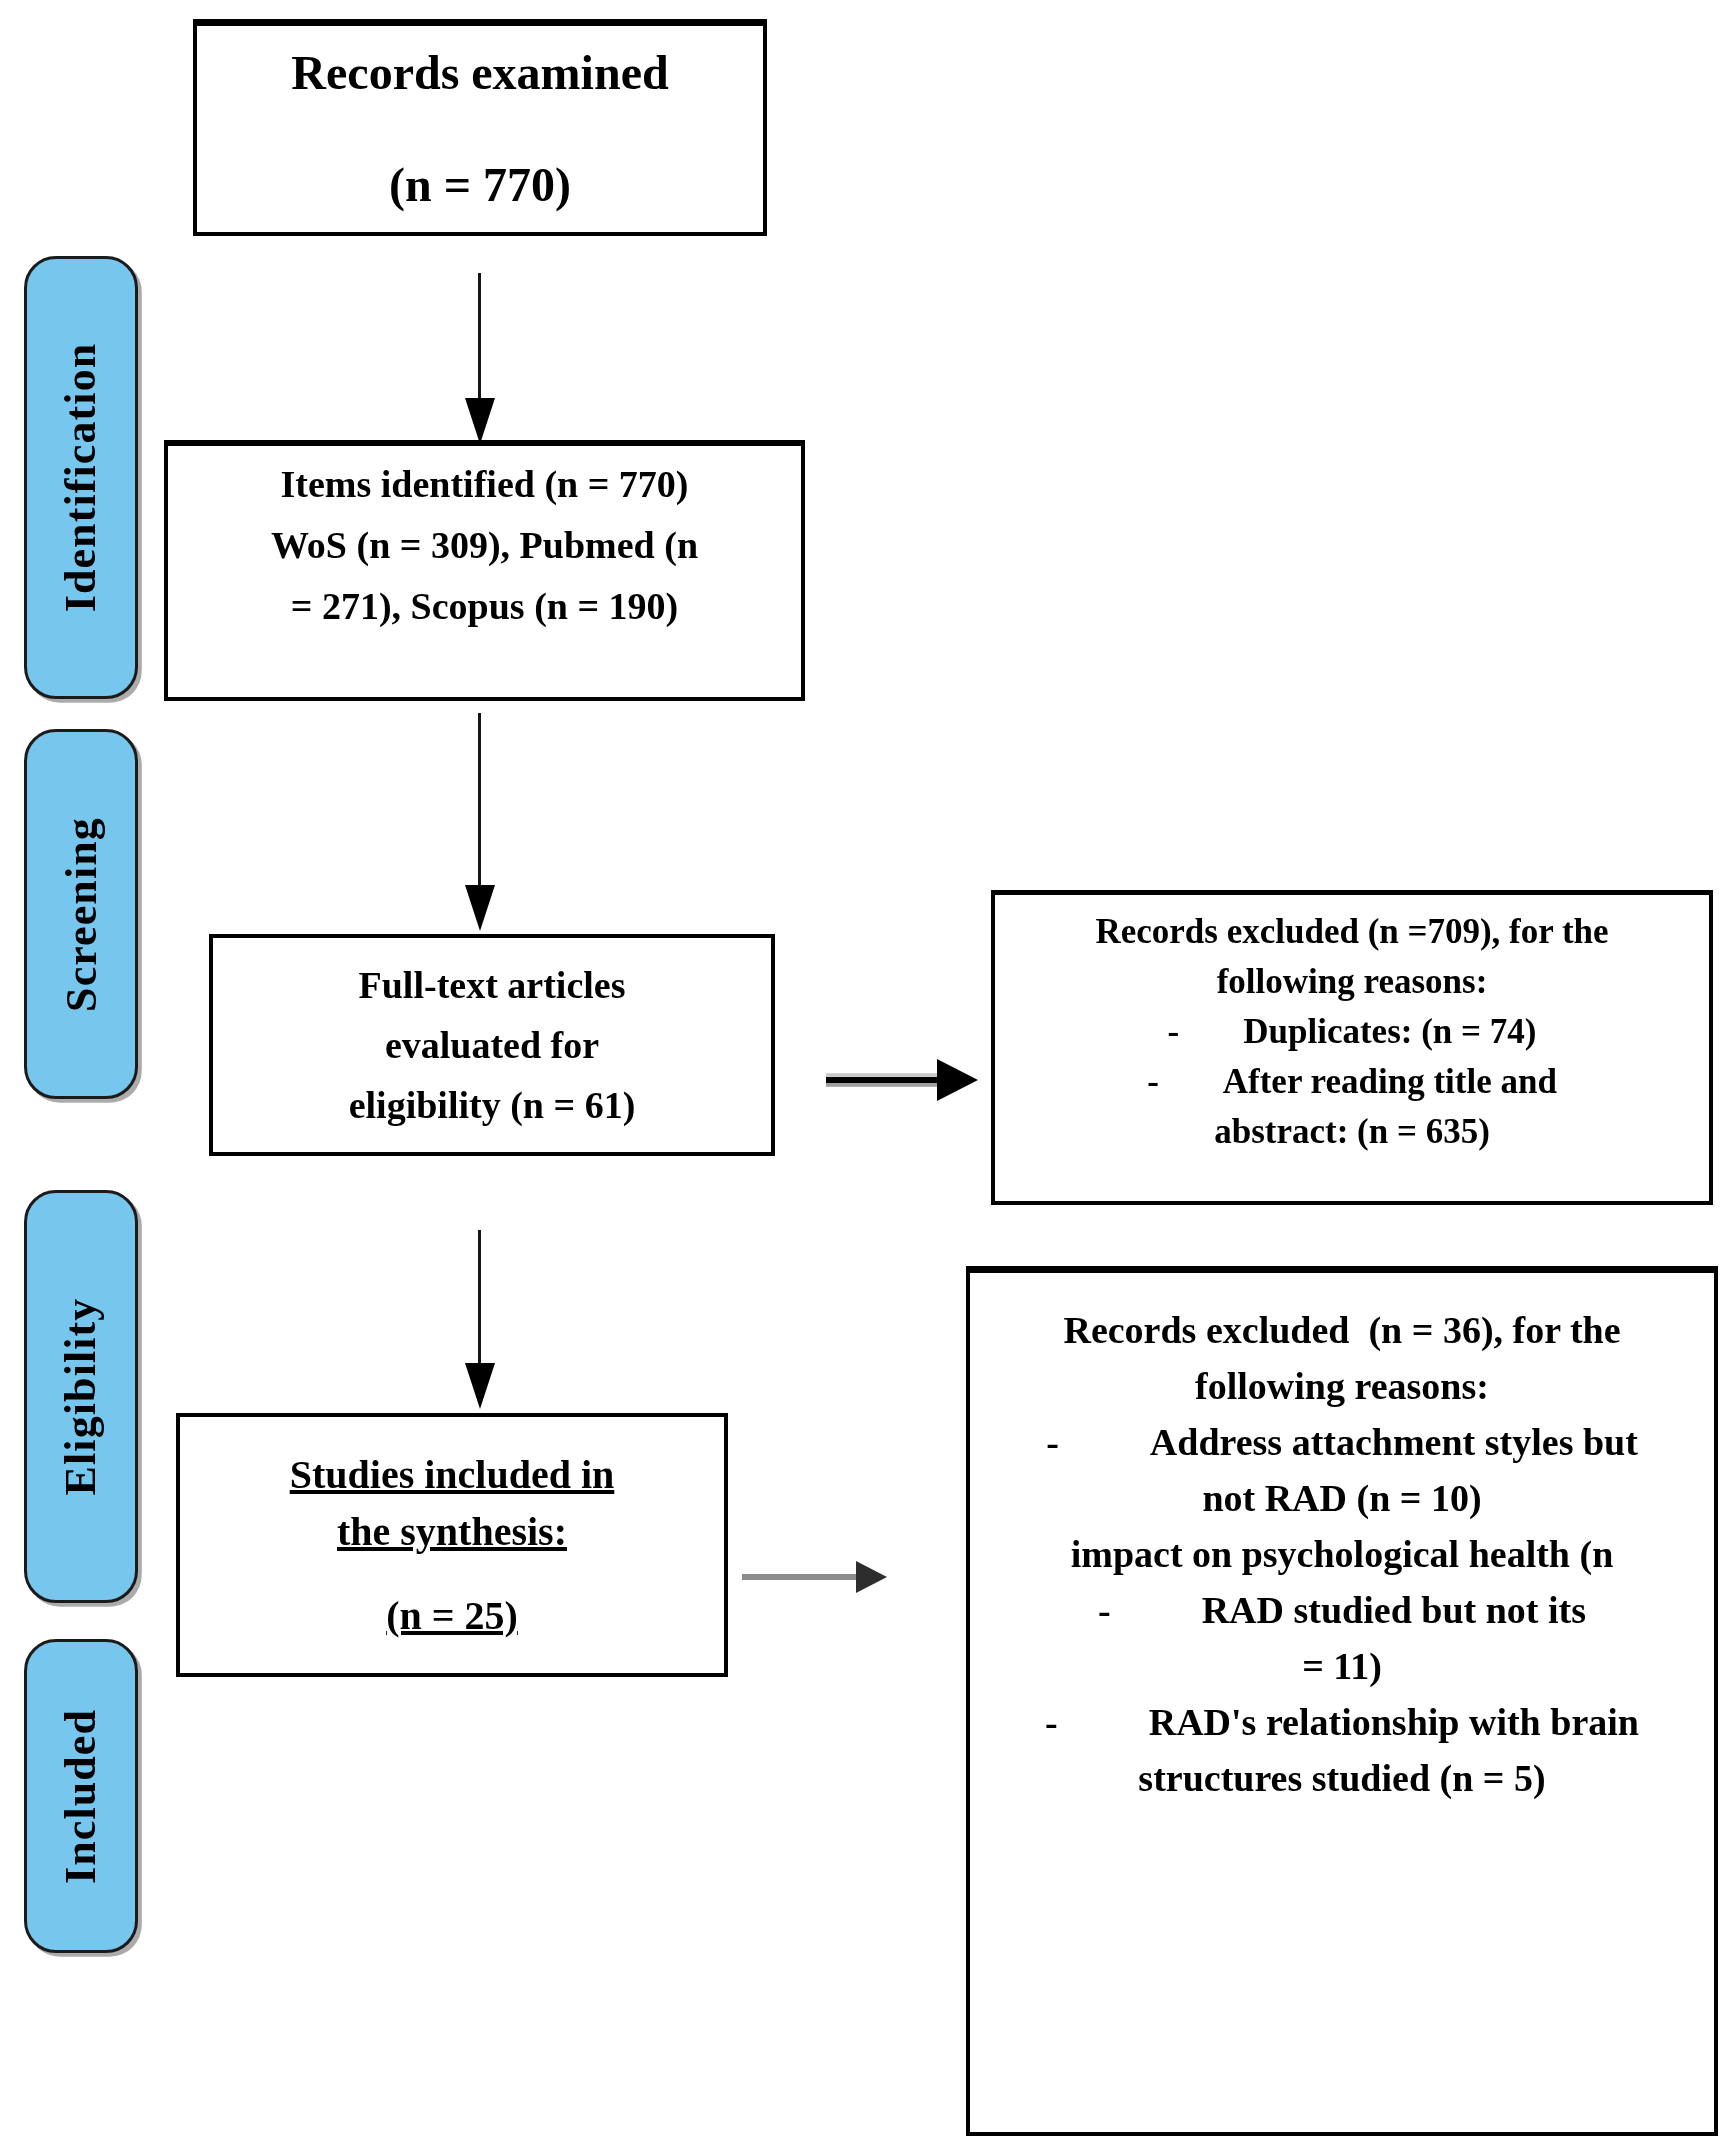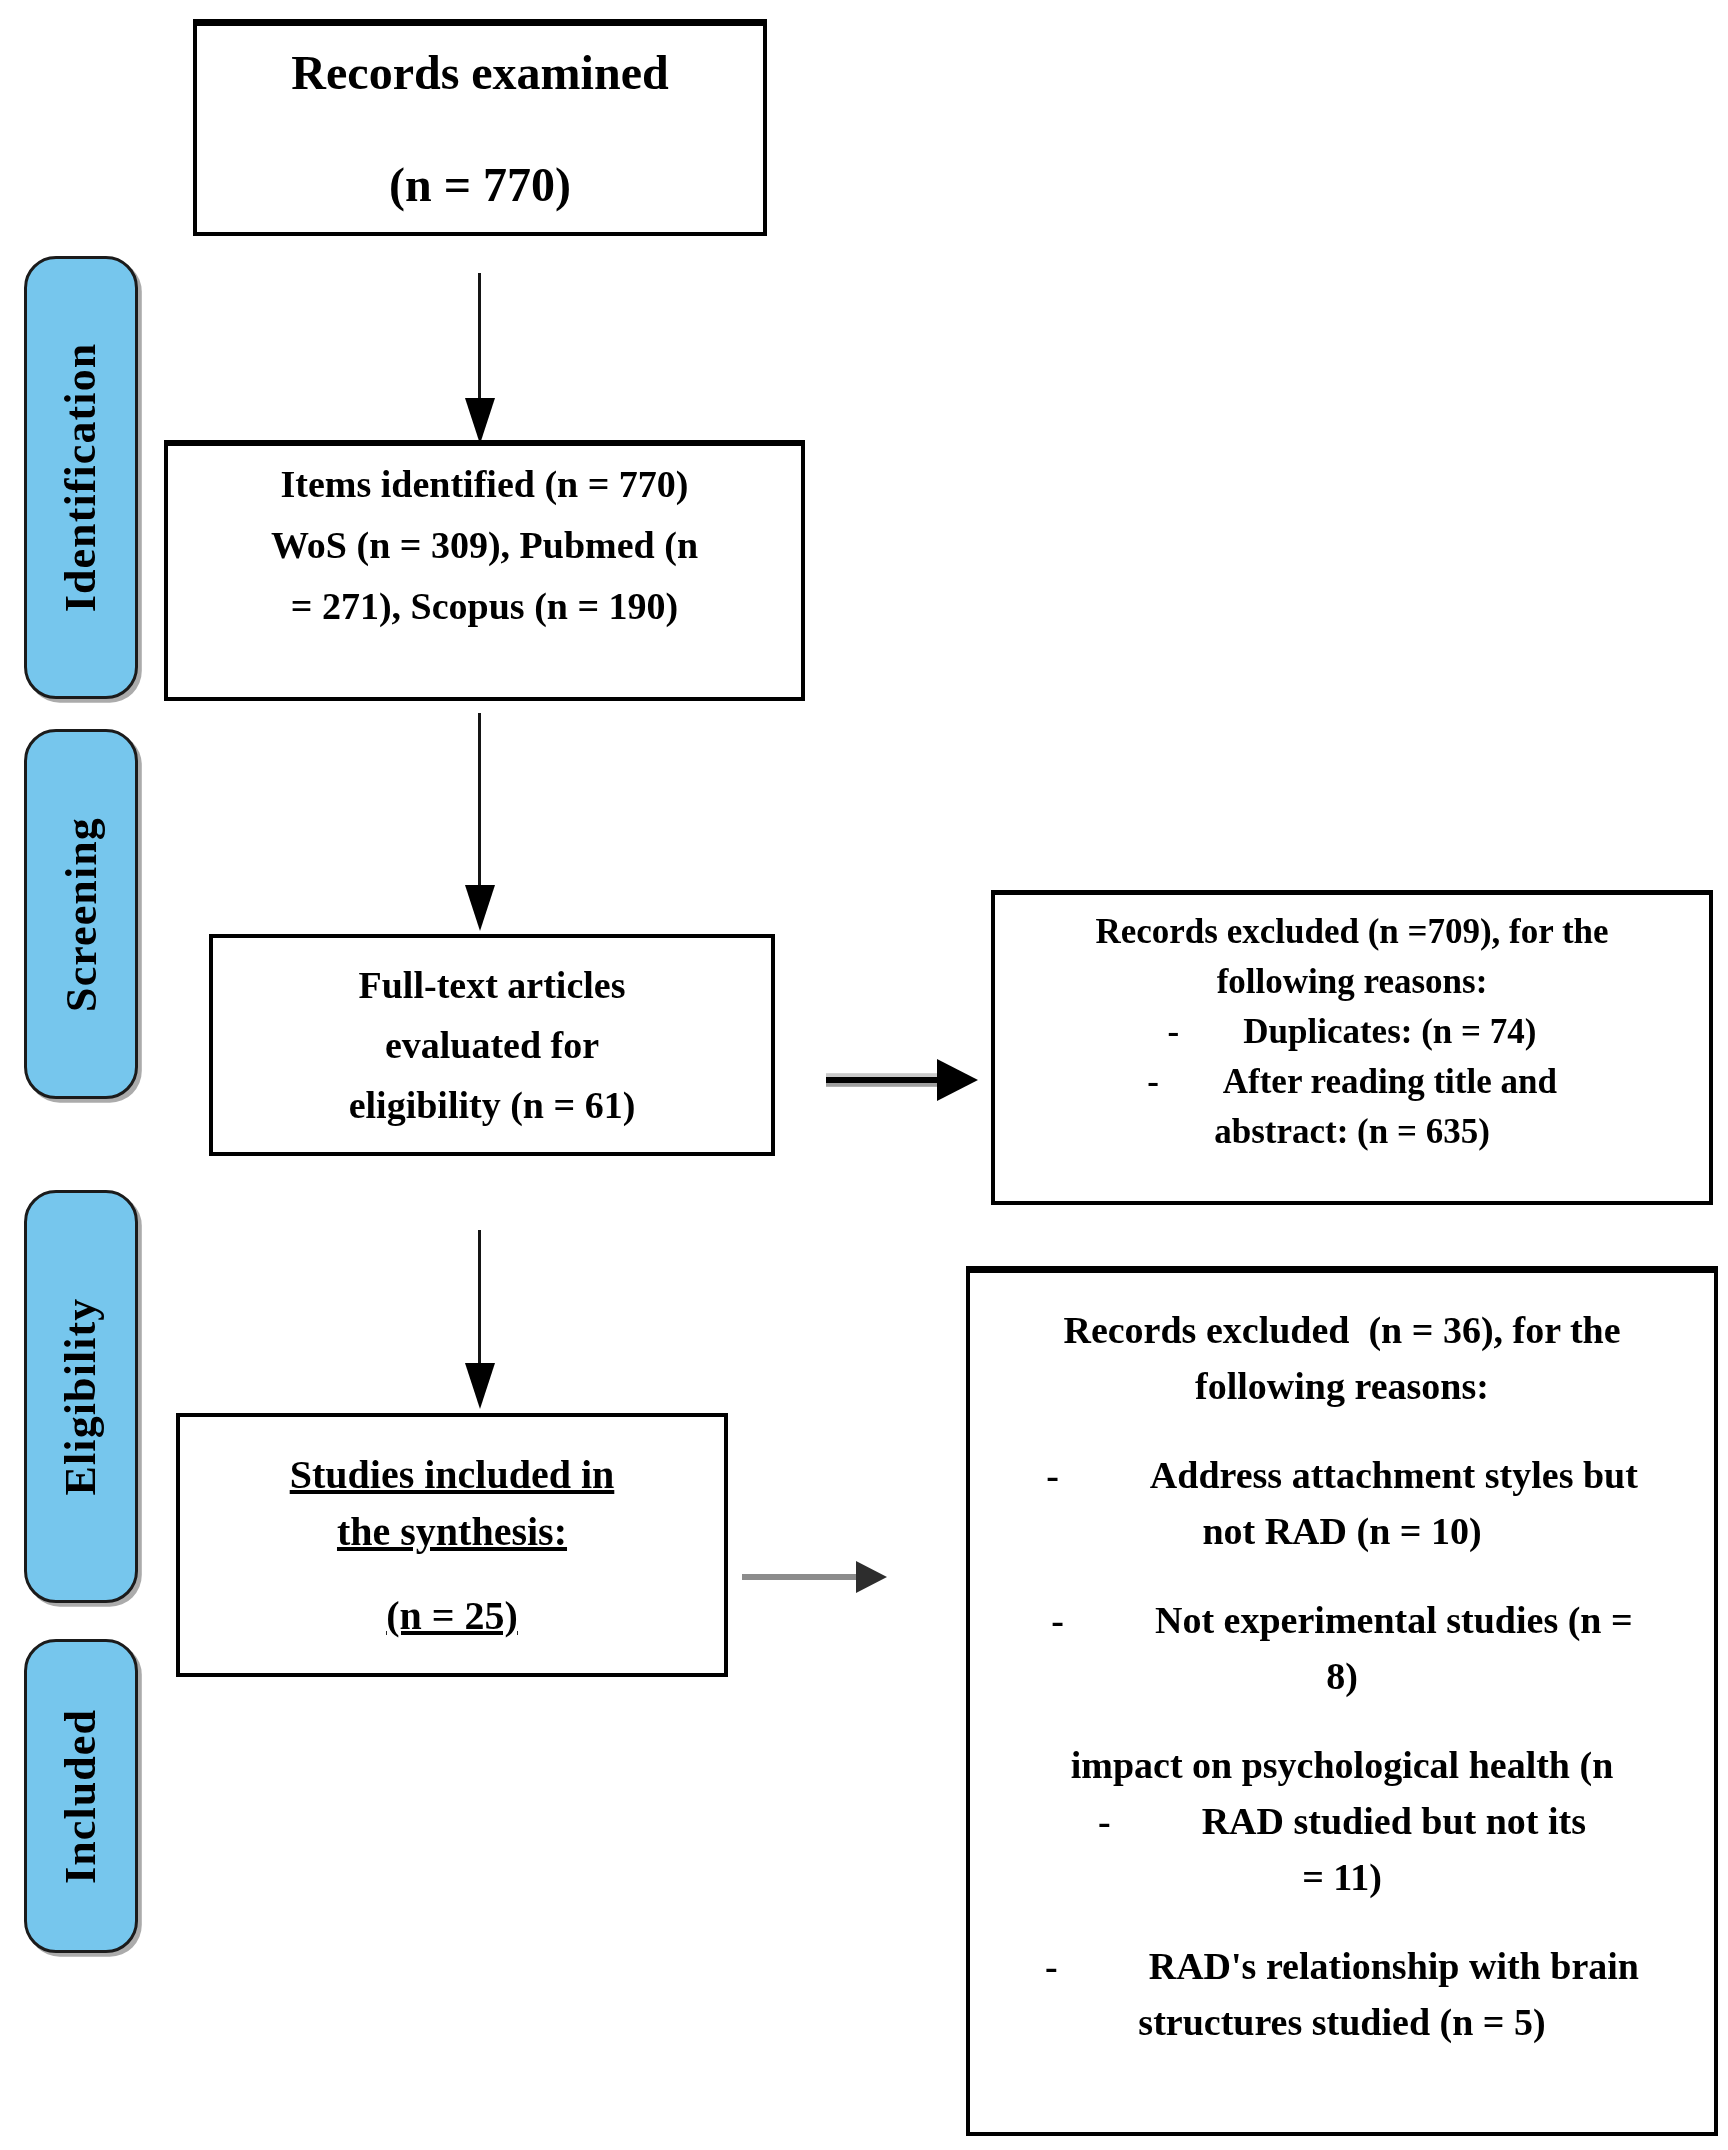--- a/index.html
+++ b/index.html
@@ -49,21 +49,21 @@
   #box-synthesis .gap{height:27px;}
 
   .rbox{justify-content:flex-start;}
   #box-excluded-screening{left:991px;top:890px;width:722px;height:315px;
     font-size:35px;padding-top:11.8px;border-top-width:5.9px;}
   #box-excluded-screening .line{line-height:50px;}
 
   #box-excluded-eligibility{left:966px;top:1266px;width:752px;height:870px;
     font-size:38px;padding-top:29px;border-top-width:7.5px;}
   #box-excluded-eligibility .line{line-height:56px;}
-  #box-excluded-eligibility .item{margin-top:33px;}
+  #box-excluded-eligibility .item{}
 
   .item{width:100%;}
   .dash{display:inline;}
   .tabgap{display:inline-block;}
   .gap-sm{width:64px;}
   .gap-lg{width:91px;}
 
   
   .shaft-v{position:absolute;width:3.2px;background:#151515;}
   .head-v{position:absolute;width:0;height:0;
@@ -159,24 +159,20 @@
 
   <div class="fbox rbox" id="box-excluded-eligibility">
     <span class="line">Records excluded  (n = 36), for the</span>
     <span class="line">following reasons:</span>
 
     <div class="item">
       <span class="line"><span class="dash">-</span><span class="tabgap gap-lg"></span><span>Address attachment styles but</span></span>
       <span class="line">not RAD (n = 10)</span>
     </div>
 
-    <div class="item">
-      <span class="line"><span class="dash">-</span><span class="tabgap gap-lg"></span><span>Not experimental studies (n =</span></span>
-      <span class="line">8)</span>
-    </div>
 
 
     <div class="item">
       <span class="line">impact on psychological health (n</span>
       <span class="line"><span class="dash">-</span><span class="tabgap gap-lg"></span><span>RAD studied but not its</span></span>
       <span class="line">= 11)</span>
     </div>
 
     <div class="item">
       <span class="line"><span class="dash">-</span><span class="tabgap gap-lg"></span><span>RAD's relationship with brain</span></span>

